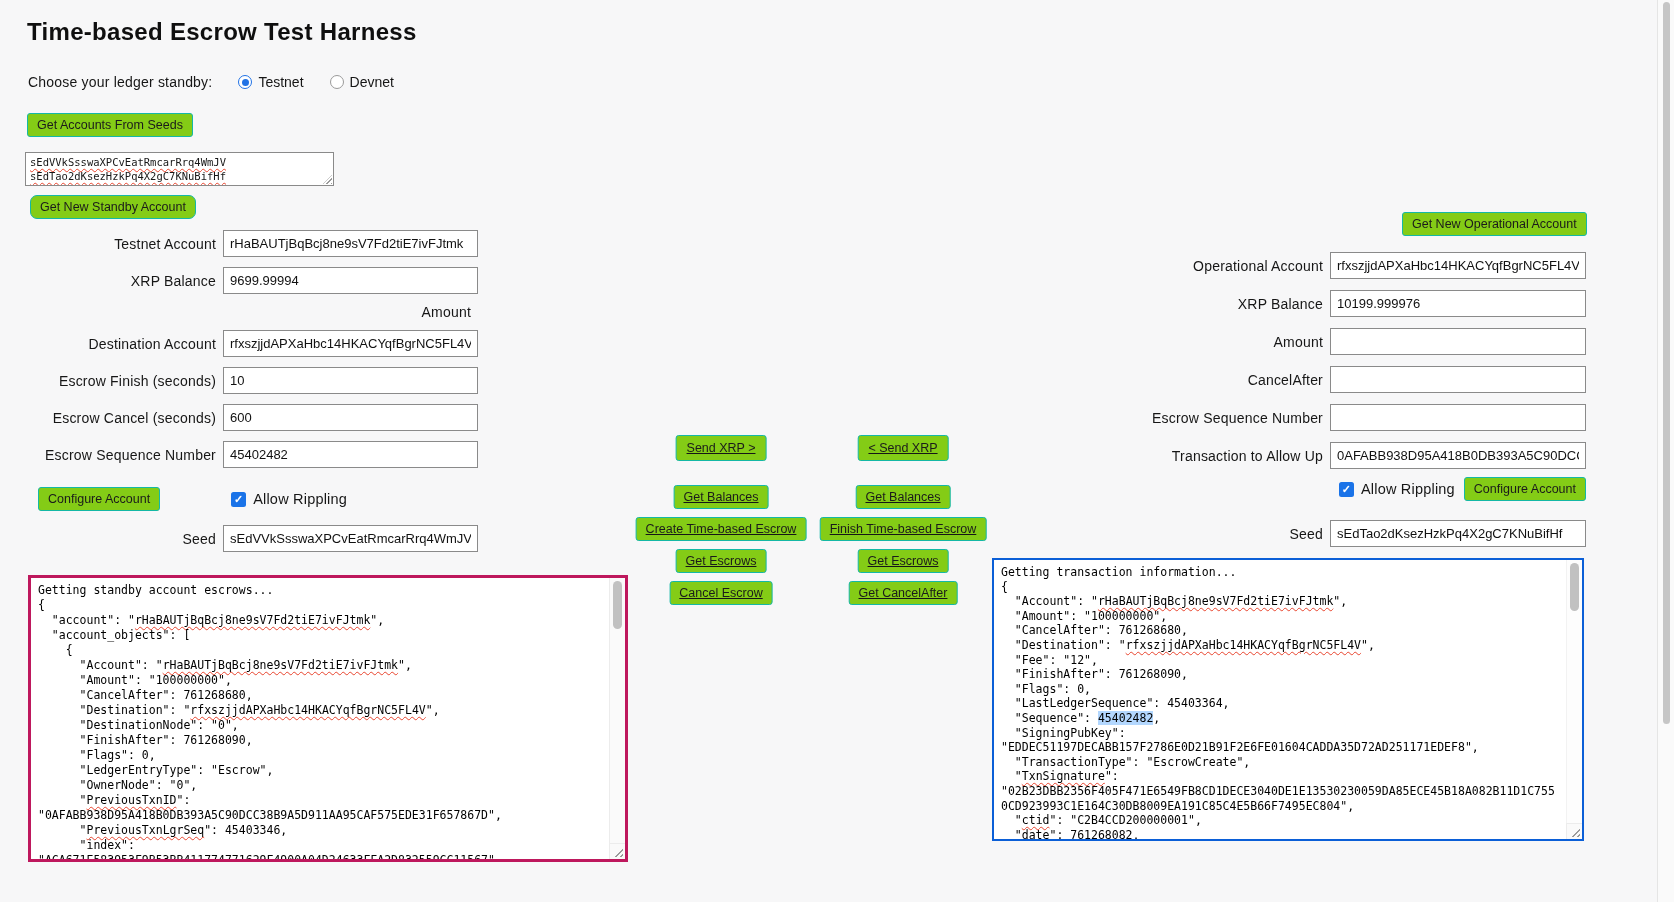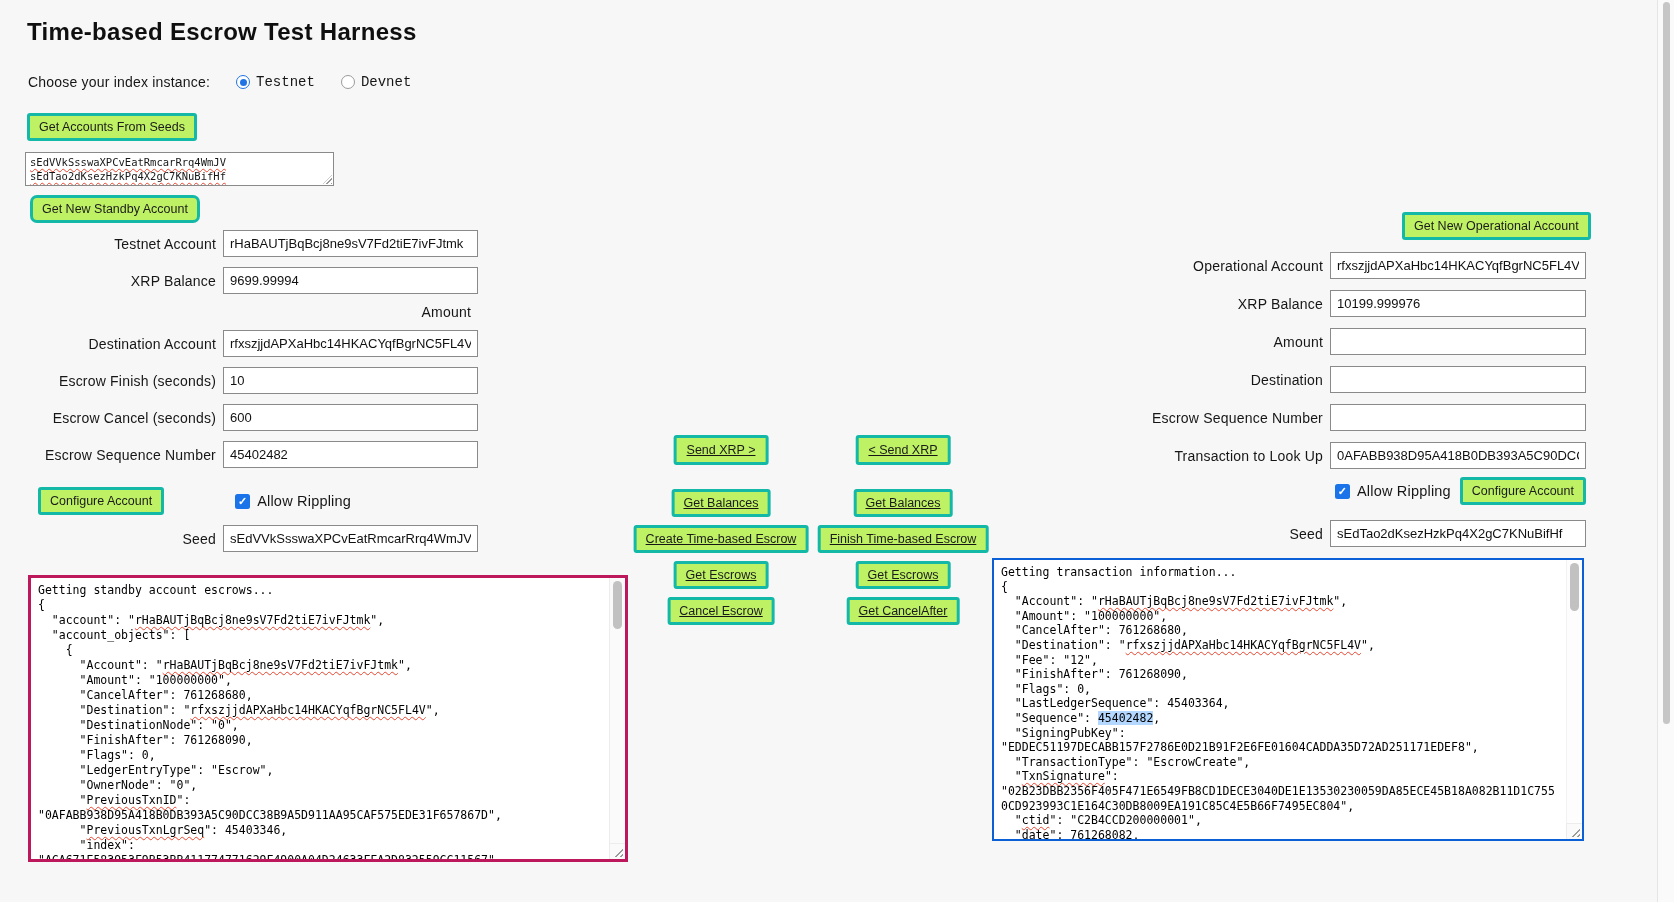--- a/index.html
+++ b/index.html
@@ -3,21 +3,21 @@
 <meta charset="utf-8">
 <style>
   html,body{margin:0;padding:0;}
   body{
     position:relative;width:1674px;height:902px;overflow:hidden;
     background:#f7f7f8;
     font-family:"Liberation Sans",sans-serif;color:#161616;
   }
   
   .btn{
-    display:inline-block;background:#bef264;border:3px solid #14b8a6;
+    display:inline-block;background:#84cc16;border:1px solid #14b8a6;
     border-radius:3px;padding:4px 9px;font-size:12.5px;color:#1b1b1b;
     font-family:"Liberation Sans",sans-serif;white-space:nowrap;cursor:pointer;
   }
   .finput{
     box-sizing:border-box;height:27px;padding:3px 6px;
     background:#fff;border:1px solid #8a8a8a;border-radius:0;
     font-size:13px;font-family:"Liberation Sans",sans-serif;color:#111;
   }
   .flabel{font-size:14px;color:#161616;letter-spacing:.2px;}
   .frow{display:flex;align-items:center;margin-bottom:10px;}
@@ -30,21 +30,21 @@
   .radio.checked::after{content:"";width:7px;height:7px;border-radius:50%;background:#2172e5;}
   
   .checkbox{box-sizing:border-box;width:15px;height:15px;border-radius:2.5px;
     background:#1a73e8;color:#fff;display:inline-flex;align-items:center;
     justify-content:center;font-size:11px;font-weight:bold;flex:none;}
   .checkbox::after{content:"✓";}
   
   #page-title{position:absolute;left:27px;top:18px;margin:0;
     font-size:24px;font-weight:700;color:#0f0f0f;letter-spacing:.3px;}
   #ledger-row{position:absolute;left:28px;top:74px;display:flex;align-items:center;font-size:14px;}
-  #ledger-row .opt{display:flex;align-items:center;margin-left:26px;font-family:Liberation Mono, monospace;}
+  #ledger-row .opt{display:flex;align-items:center;margin-left:26px;}
   #ledger-row .opt:first-of-type{margin-left:27px;}
   #get-accounts-btn{position:absolute;left:27px;top:113px;}
   #seeds-box{
     position:absolute;left:25px;top:152px;width:309px;height:34px;box-sizing:border-box;
     background:#fff;border:1px solid #8a8a8a;overflow:hidden;
     font-family:"DejaVu Sans Mono",monospace;font-size:10.5px;line-height:14px;
     padding:2px 4px;white-space:pre;
   }
   
   #get-standby-btn{position:absolute;left:30px;top:195px;border-radius:7px;}
@@ -98,21 +98,21 @@
   
   #page-scrollbar{position:absolute;right:0;top:0;bottom:0;width:16px;background:#fafafa;border-left:1px solid #e5e5e5;}
   #page-scrollbar .thumb{position:absolute;top:2px;right:4px;width:7px;height:722px;background:#c6c6c6;border-radius:4px;}
 </style>
 </head>
 <body>
 
 <h1 id="page-title">Time-based Escrow Test Harness</h1>
 
 <div id="ledger-row">
-  <span class="flabel">Choose your index instance:</span>
+  <span class="flabel">Choose your ledger standby:</span>
   <span class="opt">
     <span class="radio checked"></span>
     <span>Testnet</span>
   </span>
   <span class="opt">
     <span class="radio"></span>
     <span>Devnet</span>
   </span>
 </div>
 
@@ -189,29 +189,29 @@
     </div>
     <div class="frow">
       <span class="flabel">XRP Balance</span>
       <input class="finput" value="10199.999976" style="">
     </div>
     <div class="frow">
       <span class="flabel">Amount</span>
       <input class="finput" style="">
     </div>
     <div class="frow">
-      <span class="flabel">Destination</span>
+      <span class="flabel">CancelAfter</span>
       <input class="finput" style="">
     </div>
     <div class="frow">
       <span class="flabel">Escrow Sequence Number</span>
       <input class="finput" style="">
     </div>
     <div class="frow">
-      <span class="flabel">Transaction to Look Up</span>
+      <span class="flabel">Transaction to Allow Up</span>
       <input class="finput" value="0AFABB938D95A418B0DB393A5C90DCC38B9A5D911AA95CAF575EDE31F657867D" style="">
     </div>
   </div>
 
 <div id="operational-config-row">
   <span class="checkbox"></span>
   <span class="flabel">Allow Rippling</span>
   <button class="btn">Configure Account</button>
 </div>
 

